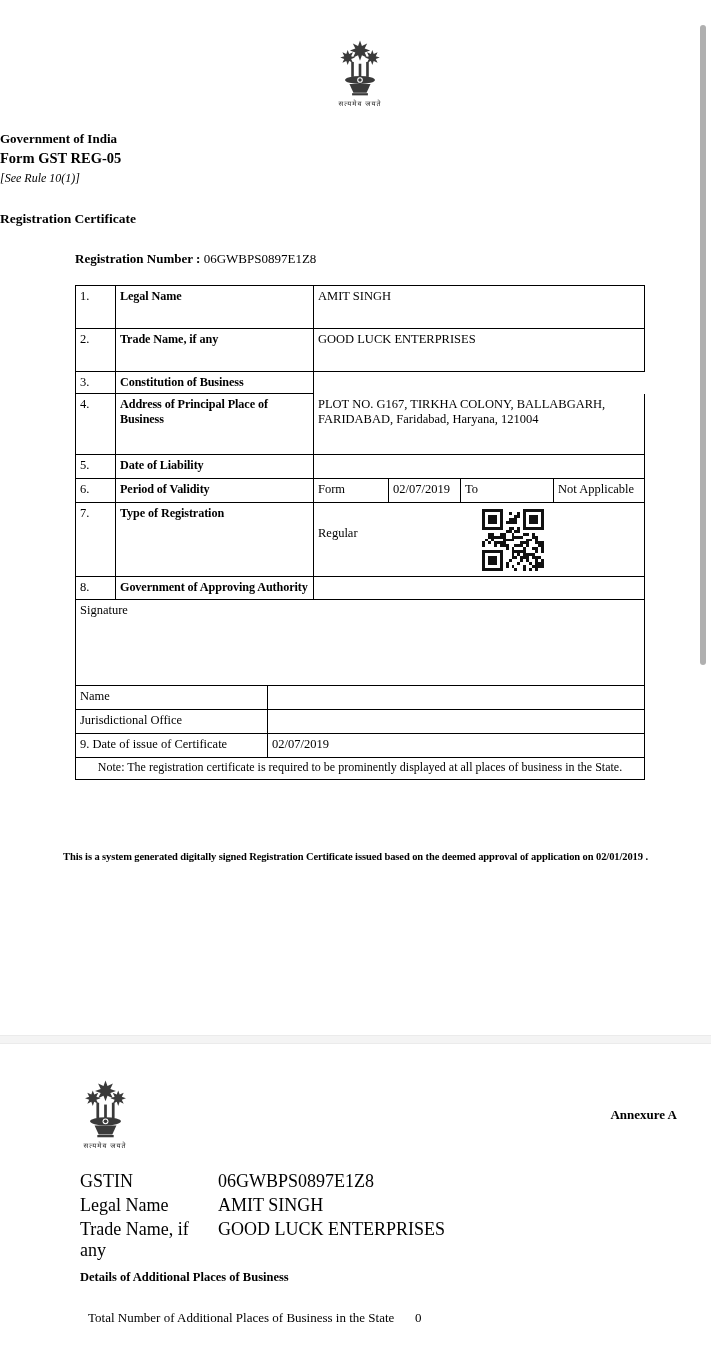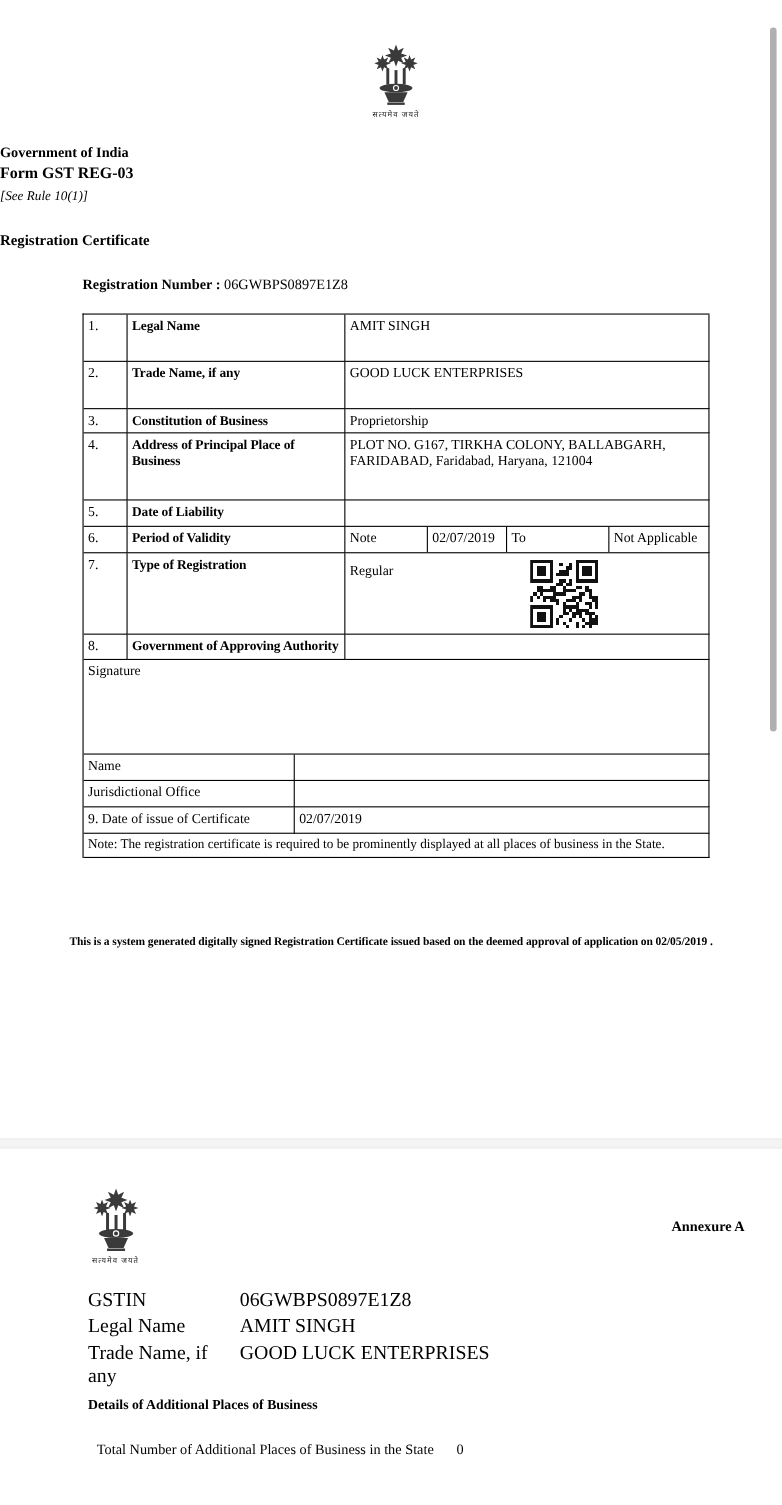--- a/index.html
+++ b/index.html
@@ -35,27 +35,27 @@
   .r3 .cell { height:22px; }
   .r4 .cell { height:61px; }
   .r5 .cell { height:24px; }
   .r6 .cell { height:24px; }
   .r7 .cell { height:74px; }
   .r8 .cell { height:23px; }
   .c-val-split { display:flex; padding:0; }
   .sub { border-right:1.5px solid #000; padding:3px 4px; height:100%; }
   .sub:last-child { border-right:none; }
   .sub-from { width:75px; } .sub-fromv { width:72px; } .sub-to { width:93px; } .sub-tov { flex:1; }
-  .r7 .reg-type { display:inline-block; margin-top:6px; }
+  .r7 .reg-type { display:inline-block; margin-top:20px; }
   .qr { position:absolute; left:168px; top:6px; width:62px; height:62px; }
   .sig-row .cell { width:100%; height:86px; }
   .f-row .cell { height:24px; }
   .fc-l { width:192px; }
   .fc-r { flex:1; }
-  .note-row .cell { width:100%; height:22px; font-size:12px; padding-top:2px; }
+  .note-row .cell { width:100%; height:22px; font-size:12px; padding-top:2px;text-align:center; }
 
   .sys-line { left:20px; top:851px; width:671px; text-align:center;
               font-size:10.5px; font-weight:bold; letter-spacing:-0.1px; }
 
   
   .page-separator { position:absolute; left:0; top:1035px; width:711px; height:9px;
                     background:#f4f4f4; border-top:1px solid #ebebeb; border-bottom:1px solid #ebebeb; }
 
   
   .annexure { top:1090px; right:34px; font-size:13px; font-weight:bold;margin-top:17px; }
@@ -99,21 +99,21 @@
 <div class="viewport">
 
   <div class="emblem-block" style="left:315px; top:40px; width:90px;">
     <svg class="emblem-svg" width="58" height="58">
         <use href="#emblem"></use>
       </svg>
     <div class="motto">सत्यमेव जयते</div>
   </div>
 
   <div class="abs centered h-govt">Government of India</div>
-  <div class="abs centered h-form">Form GST REG-03</div>
+  <div class="abs centered h-form">Form GST REG-05</div>
   <div class="abs centered h-rule">[See Rule 10(1)]</div>
   <div class="abs centered h-title">Registration Certificate</div>
 
   <div class="abs regnum">
     <span class="lbl">Registration Number :</span>
     <span>06GWBPS0897E1Z8</span>
   </div>
 
   <div class="cert-table">
 
@@ -125,40 +125,39 @@
 
     <div class="t-row r2">
       <div class="cell c-num">2.</div>
       <div class="cell c-label">Trade Name, if any</div>
       <div class="cell c-val">GOOD LUCK ENTERPRISES</div>
     </div>
 
     <div class="t-row r3">
       <div class="cell c-num">3.</div>
       <div class="cell c-label">Constitution of Business</div>
-      <div class="cell c-val">Proprietorship</div>
     </div>
 
     <div class="t-row r4">
       <div class="cell c-num">4.</div>
       <div class="cell c-label">Address of Principal Place of Business</div>
       <div class="cell c-val">PLOT NO. G167, TIRKHA COLONY, BALLABGARH, FARIDABAD, Faridabad, Haryana, 121004</div>
     </div>
 
     <div class="t-row r5">
       <div class="cell c-num">5.</div>
       <div class="cell c-label">Date of Liability</div>
       <div class="cell c-val"></div>
     </div>
 
     <div class="t-row r6">
       <div class="cell c-num">6.</div>
       <div class="cell c-label">Period of Validity</div>
       <div class="cell c-val c-val-split">
-        <div class="sub sub-from">Note</div>
+        <div class="sub sub-from">Form</div>
         <div class="sub sub-fromv">02/07/2019</div>
         <div class="sub sub-to">To</div>
         <div class="sub sub-tov">Not Applicable</div>
       </div>
     </div>
 
     <div class="t-row r7">
       <div class="cell c-num">7.</div>
       <div class="cell c-label">Type of Registration</div>
       <div class="cell c-val">
@@ -408,21 +407,21 @@
       <div class="cell fc-l">9. Date of issue of Certificate</div>
       <div class="cell fc-r">02/07/2019</div>
     </div>
 
     <div class="t-row note-row">
       <div class="cell">Note: The registration certificate is required to be prominently displayed at all places of business in the State.</div>
     </div>
 
   </div>
 
-  <div class="abs sys-line">This is a system generated digitally signed Registration Certificate issued based on the deemed approval of application on 02/05/2019 .</div>
+  <div class="abs sys-line">This is a system generated digitally signed Registration Certificate issued based on the deemed approval of application on 02/01/2019 .</div>
 
   <div class="page-separator"></div>
 
   <div class="emblem-block" style="left:60px; top:1080px; width:90px;">
     <svg class="emblem-svg" width="55" height="60">
         <use href="#emblem"></use>
       </svg>
     <div class="motto">सत्यमेव जयते</div>
   </div>
 

